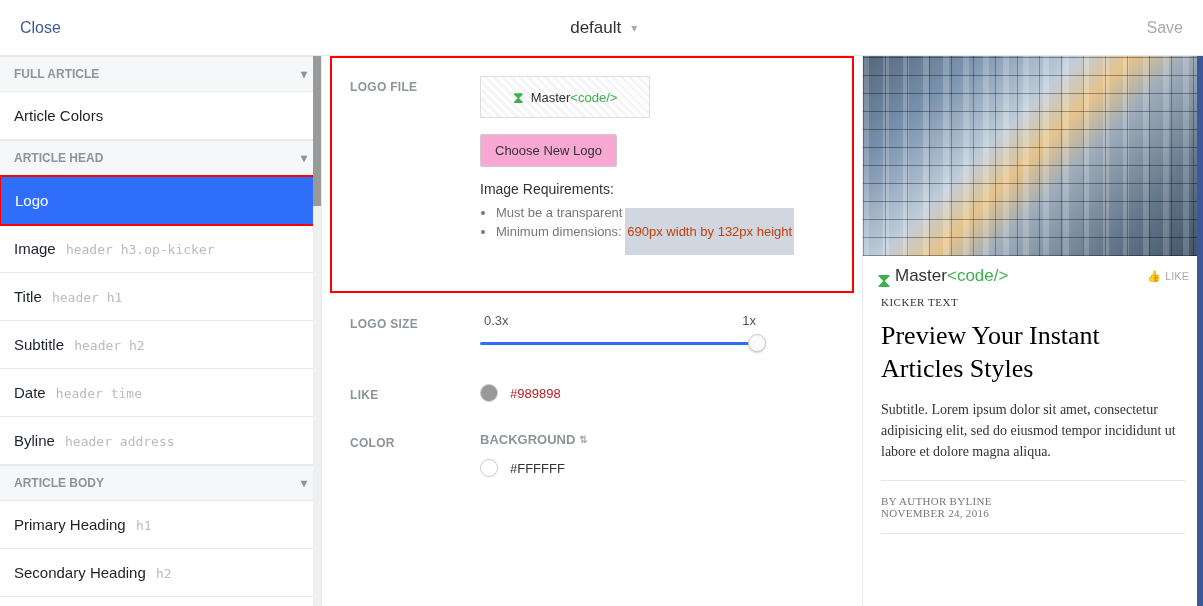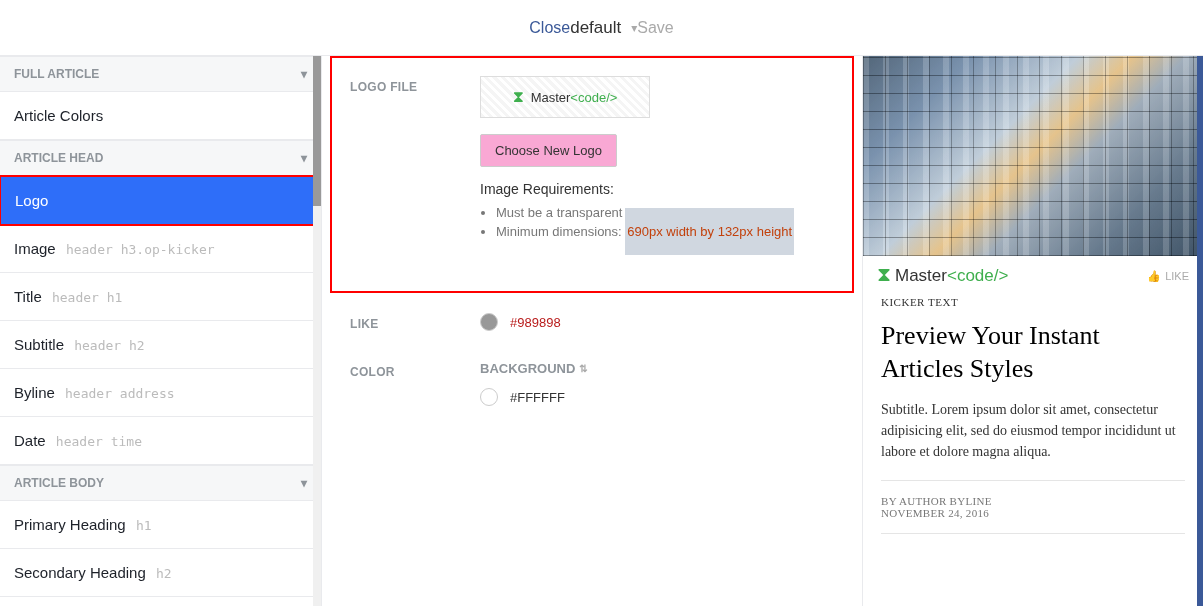--- a/index.html
+++ b/index.html
@@ -1,35 +1,35 @@
 <!DOCTYPE html>
 <html><head>
 <meta charset="utf-8">
 <style>
 *{box-sizing:border-box;margin:0;padding:0;font-family:Helvetica,Arial,sans-serif}
 body{background:#fff;width:1203px;height:606px;overflow:hidden;position:relative}
-.topbar{height:56px;display:flex;align-items:center;justify-content:center;padding:0 20px;border-bottom:1px solid #e9eaed}
+.topbar{height:56px;display:flex;align-items:center;justify-content:space-between;padding:0 20px;border-bottom:1px solid #e9eaed}
 .close-link{color:#3b5998;font-size:16px;cursor:pointer}
 .title-dd{display:flex;align-items:center;gap:10px;font-size:17px;color:#333}
 .chev{color:#aaa;font-size:12px}
 .save-link{color:#aaa;font-size:16px}
 .content{display:flex;height:calc(100% - 56px)}
 .sidebar{width:322px;border-right:1px solid #e9eaed;overflow-y:auto;position:relative}
 .scroll-ind{position:absolute;right:0;top:0;width:8px;height:100%;background:#f0f0f0}
 .scroll-thumb{width:8px;background:#999;height:150px;position:absolute;top:0;right:0}
 .section-hdr{background:#f6f7f8;border-top:1px solid #e9eaed;border-bottom:1px solid #e9eaed;padding:10px 14px;font-size:12px;font-weight:600;color:#8e949a;display:flex;justify-content:space-between;align-items:center;cursor:pointer}
 .item{padding:15px 14px;border-bottom:1px solid #e9eaed;font-size:15px;color:#1d2129;cursor:pointer}
 .item .hint{color:#bbb;font-size:13px;margin-left:6px;font-family:monospace}
 .item.selected{background:#2e6ef9;color:#fff;border:2px solid red;margin:-1px}
 .middle{flex:1;padding:20px 28px;overflow-y:auto;border-right:1px solid #e9eaed}
 .row{display:flex;margin-bottom:30px}
 .row-label{width:130px;font-size:12px;font-weight:600;color:#8e949a;letter-spacing:.3px;padding-top:4px}
 .row-body{flex:1}
 .logo-prev{width:170px;height:42px;background:repeating-linear-gradient(45deg,#f5f5f5,#f5f5f5 3px,#fff 3px,#fff 6px);border:1px solid #ddd;display:flex;align-items:center;justify-content:center;margin-bottom:16px}
-.mc-logo{display:flex;align-items:flex-start;gap:4px;font-size:13px}
+.mc-logo{display:flex;align-items:flex-end;gap:4px;font-size:13px}
 .mc-hour{width:14px;height:14px;display:inline-block}
 .mc-hour::before{content:'⧗';color:#3faf4e;font-size:16px;line-height:14px}
 .mc-text{color:#333}
 .mc-code{color:#3faf4e}
 .btn{display:inline-block;padding:8px 14px;border:1px solid #ccc;border-radius:2px;background:#f9a8d4;font-size:13px;color:#333;cursor:pointer}
 .req-title{font-size:14px;color:#333;margin:14px 0 8px}
 ul.req{margin-left:16px}
 ul.req li{font-size:13px;color:#777;margin:4px 0}
 .hl{background:#d0d7e0;color:#c2410c;padding:16px 2px}
 .redbox{border:2px solid red;padding:18px;margin:-20px -20px 20px -20px}
@@ -94,26 +94,26 @@
     </div>
     <div class="item">
       <span>Title</span>
       <span class="hint">header h1</span>
     </div>
     <div class="item">
       <span>Subtitle</span>
       <span class="hint">header h2</span>
     </div>
     <div class="item">
+      <span>Date</span>
+      <span class="hint">header time</span>
+    </div>
+    <div class="item">
       <span>Byline</span>
       <span class="hint">header address</span>
-    </div>
-    <div class="item">
-      <span>Date</span>
-      <span class="hint">header time</span>
     </div>
     <div class="section-hdr">
       <span>ARTICLE BODY</span>
       <span>▾</span>
     </div>
     <div class="item">
       <span>Primary Heading</span>
       <span class="hint">h1</span>
     </div>
     <div class="item">
@@ -143,20 +143,33 @@
           <button class="btn">Choose New Logo</button>
           <div class="req-title">Image Requirements:</div>
           <ul class="req">
             <li>Must be a transparent PNG</li>
             <li><span>Minimum dimensions: </span><span class="hl">690px width by 132px height</span></li>
           </ul>
         </div>
       </div>
     </div>
 
+    <div class="row">
+      <div class="row-label">LOGO SIZE</div>
+      <div class="row-body" style="max-width:280px">
+        <div class="slider-labels">
+          <span>0.3x</span>
+          <span>1x</span>
+        </div>
+        <div class="slider">
+          <div class="track"></div>
+            <div class="handle"></div>
+        </div>
+      </div>
+    </div>
 
     <div class="row">
       <div class="row-label">LIKE</div>
       <div class="row-body">
         <div class="color-row">
           <div class="swatch gray"></div>
           <span style="font-size:13px;color:#b91c1c">#989898</span>
         </div>
       </div>
     </div>

